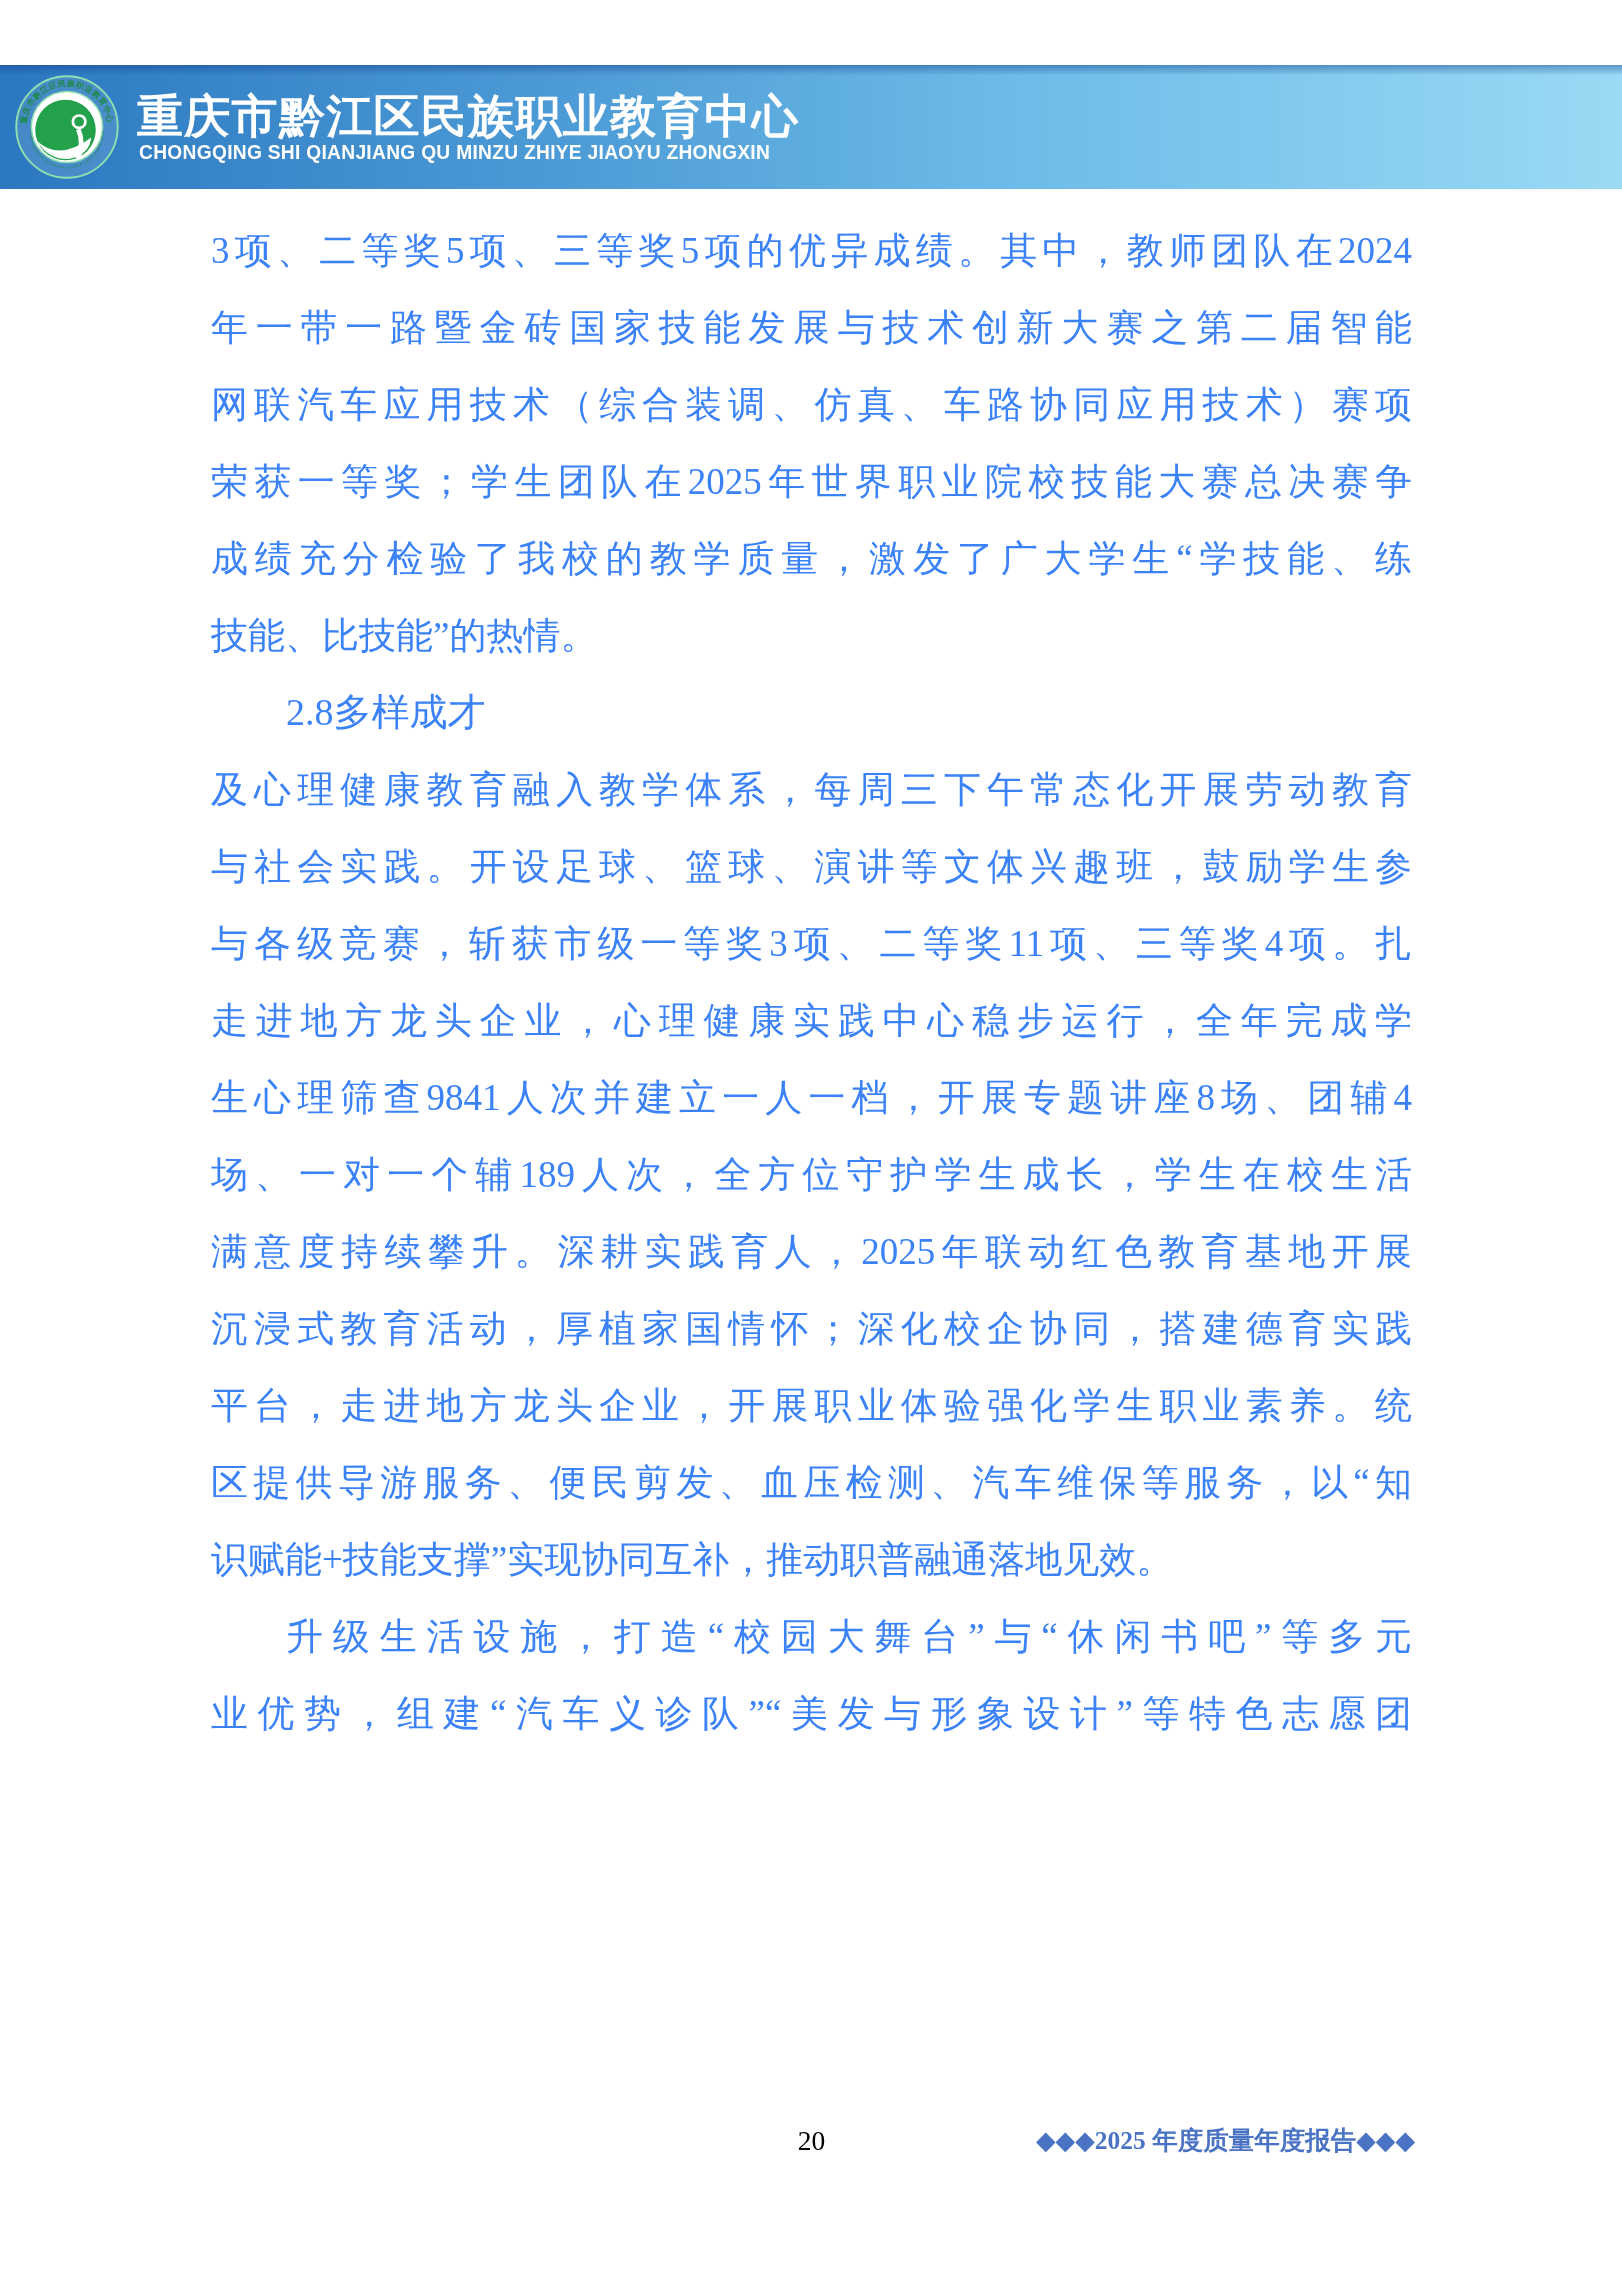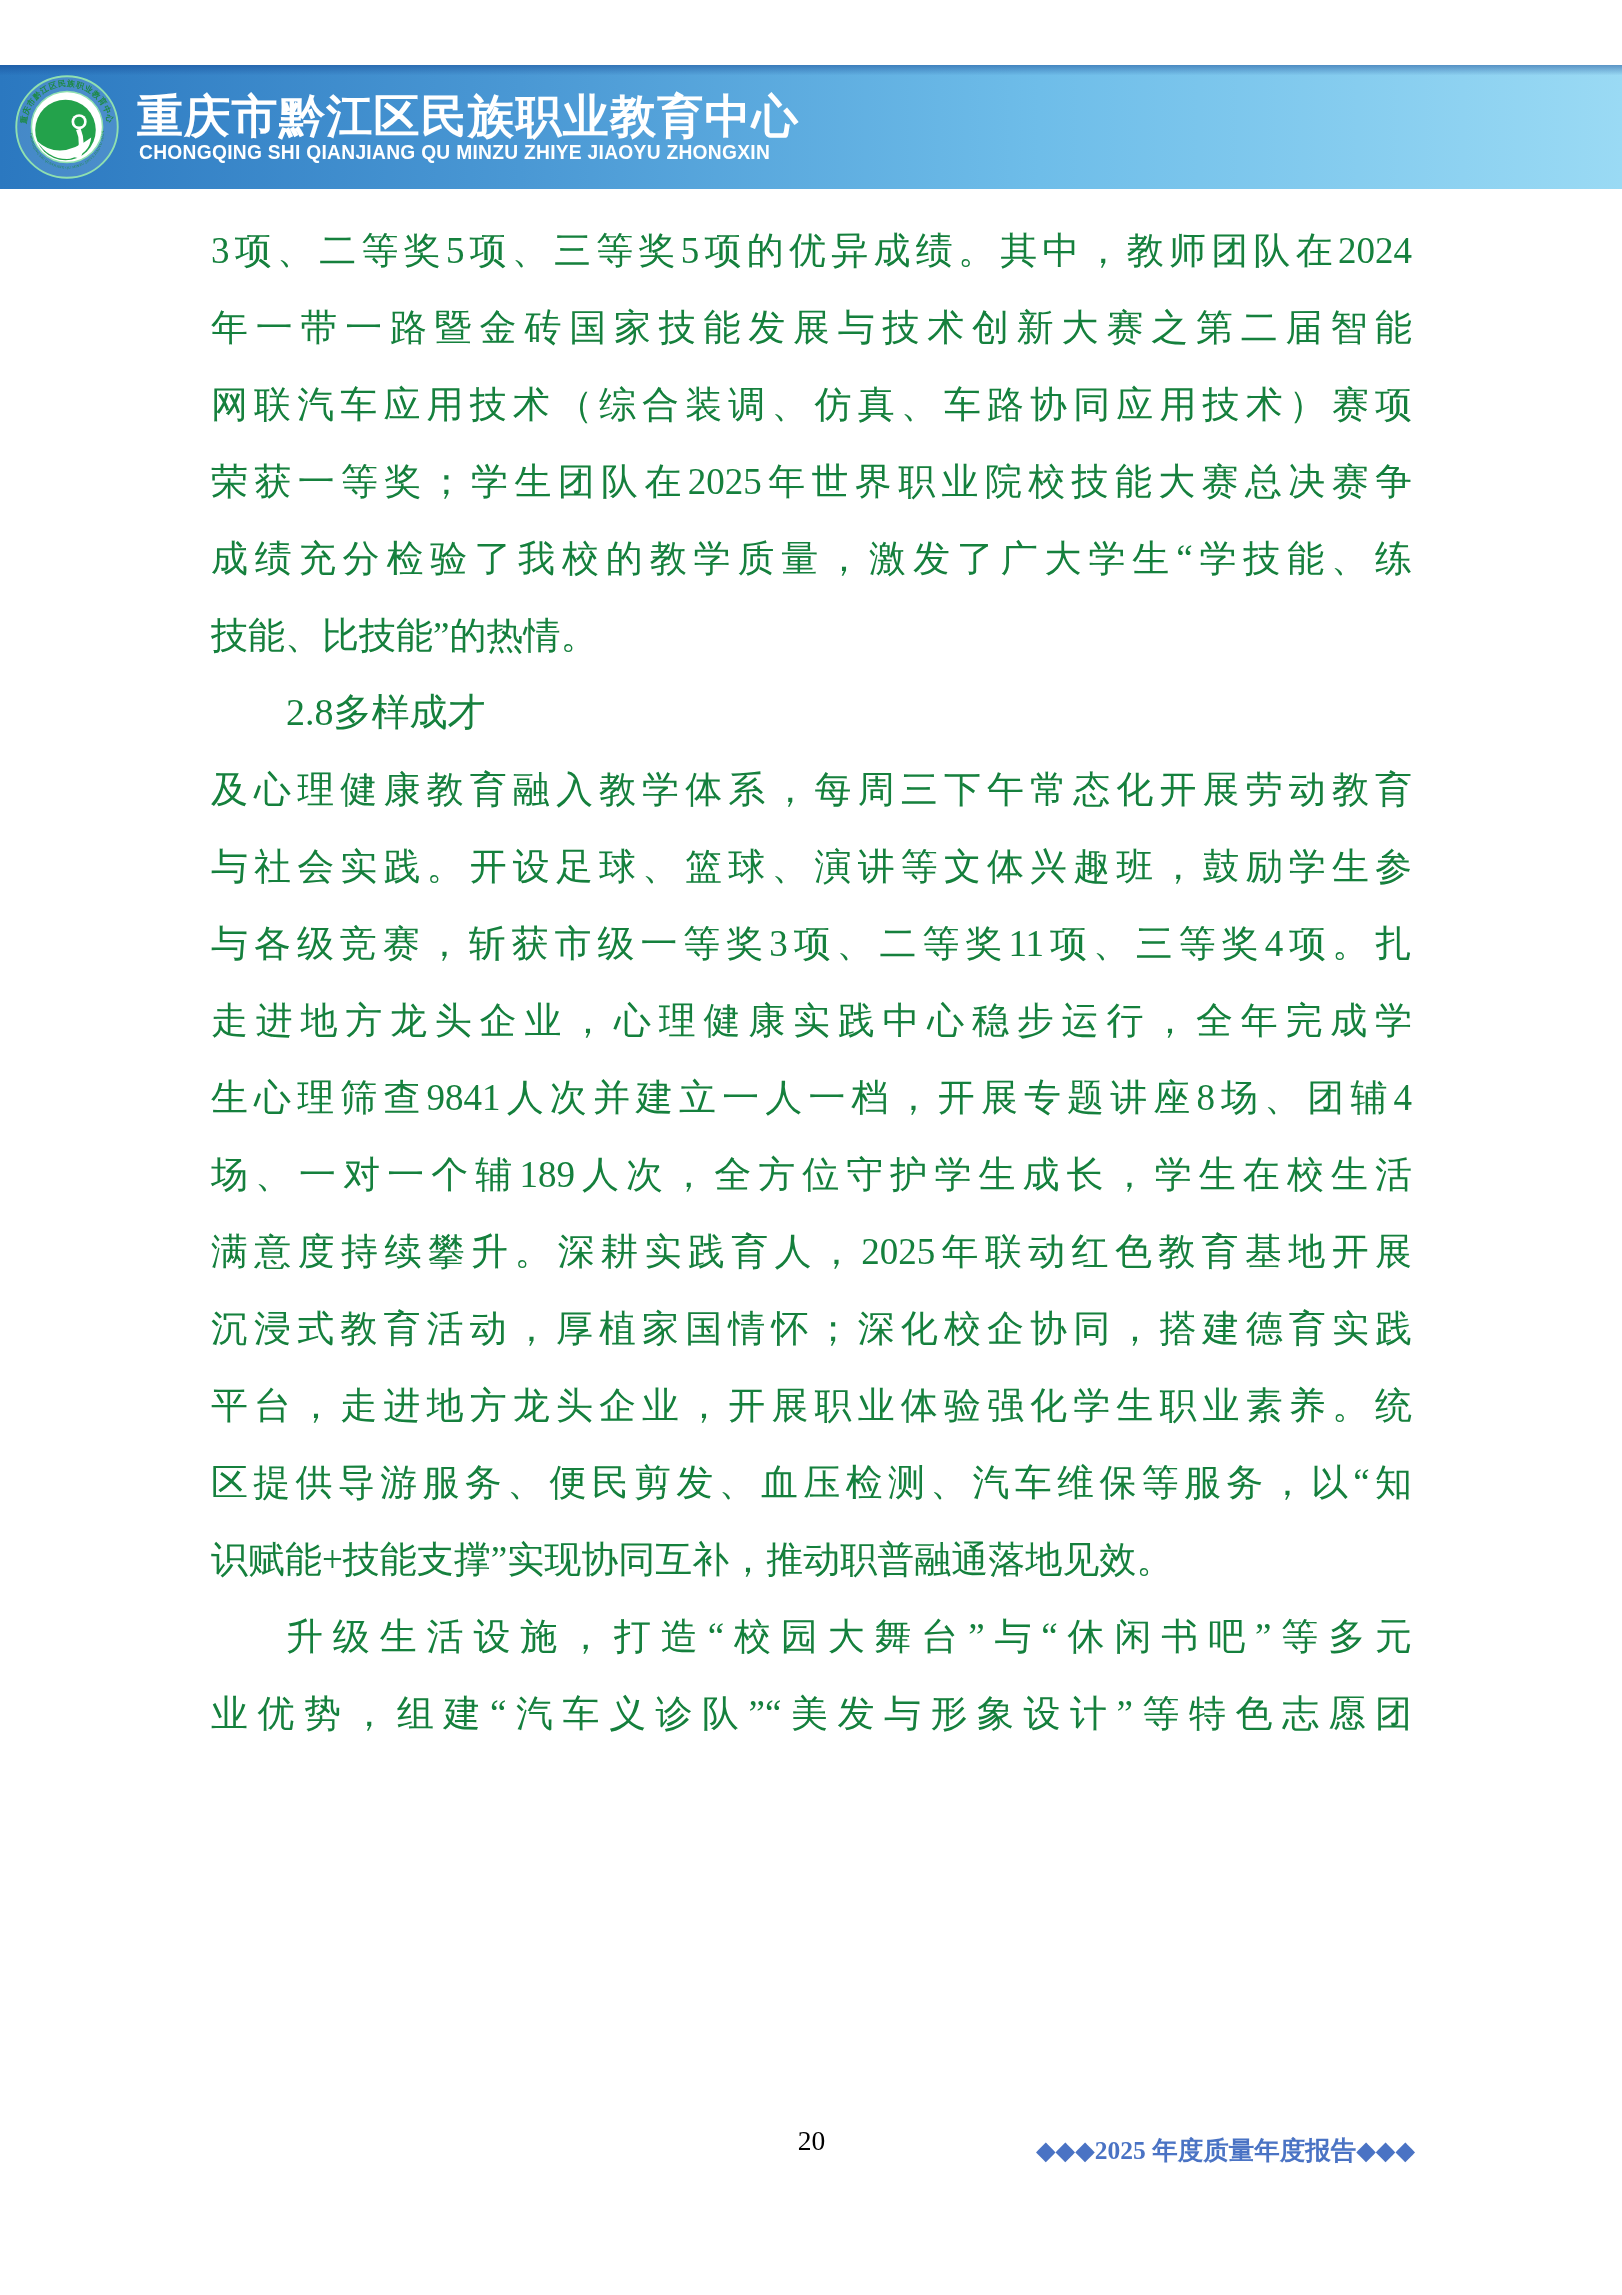--- a/index.html
+++ b/index.html
@@ -31,42 +31,42 @@
     position:absolute;left:139px;top:76px;
     color:#ffffff;font-size:20px;font-weight:bold;
     letter-spacing:0.3px;white-space:nowrap;
     font-family:"Liberation Sans","DejaVu Sans",sans-serif;
     transform:scaleX(.96);transform-origin:left;
   }
 
   
   #body-text{
     position:absolute;left:211px;top:212px;width:1201px;
-    font-size:37px;color:#15803d;
+    font-size:37px;color:#3b82f6;
   }
   .row{
     height:77px;line-height:77px;
     text-align:justify;text-align-last:justify;
     white-space:nowrap;
   }
   .row.indent{padding-left:75px;}
   .row.last{text-align-last:left;}
   .row.heading{
     text-align:justify;text-align-last:left;
     font-weight:normal;font-size:38px;
   }
 
   
   #footer{position:absolute;left:0;top:2118px;width:1623px;height:46px;}
   #page-number{
     position:absolute;left:0;width:1623px;text-align:center;
     font-size:27.5px;color:#000;line-height:46px;
   }
   #footer-report-label{
-    position:absolute;right:208px;top:10px;
+    position:absolute;right:208px;top:0;
     font-size:25.5px;font-weight:bold;line-height:46px;
     white-space:nowrap;
     font-family:"Liberation Serif","DejaVu Serif",serif;
   }
 </style>
 </head>
 <body>
 
 <div id="page">
 

